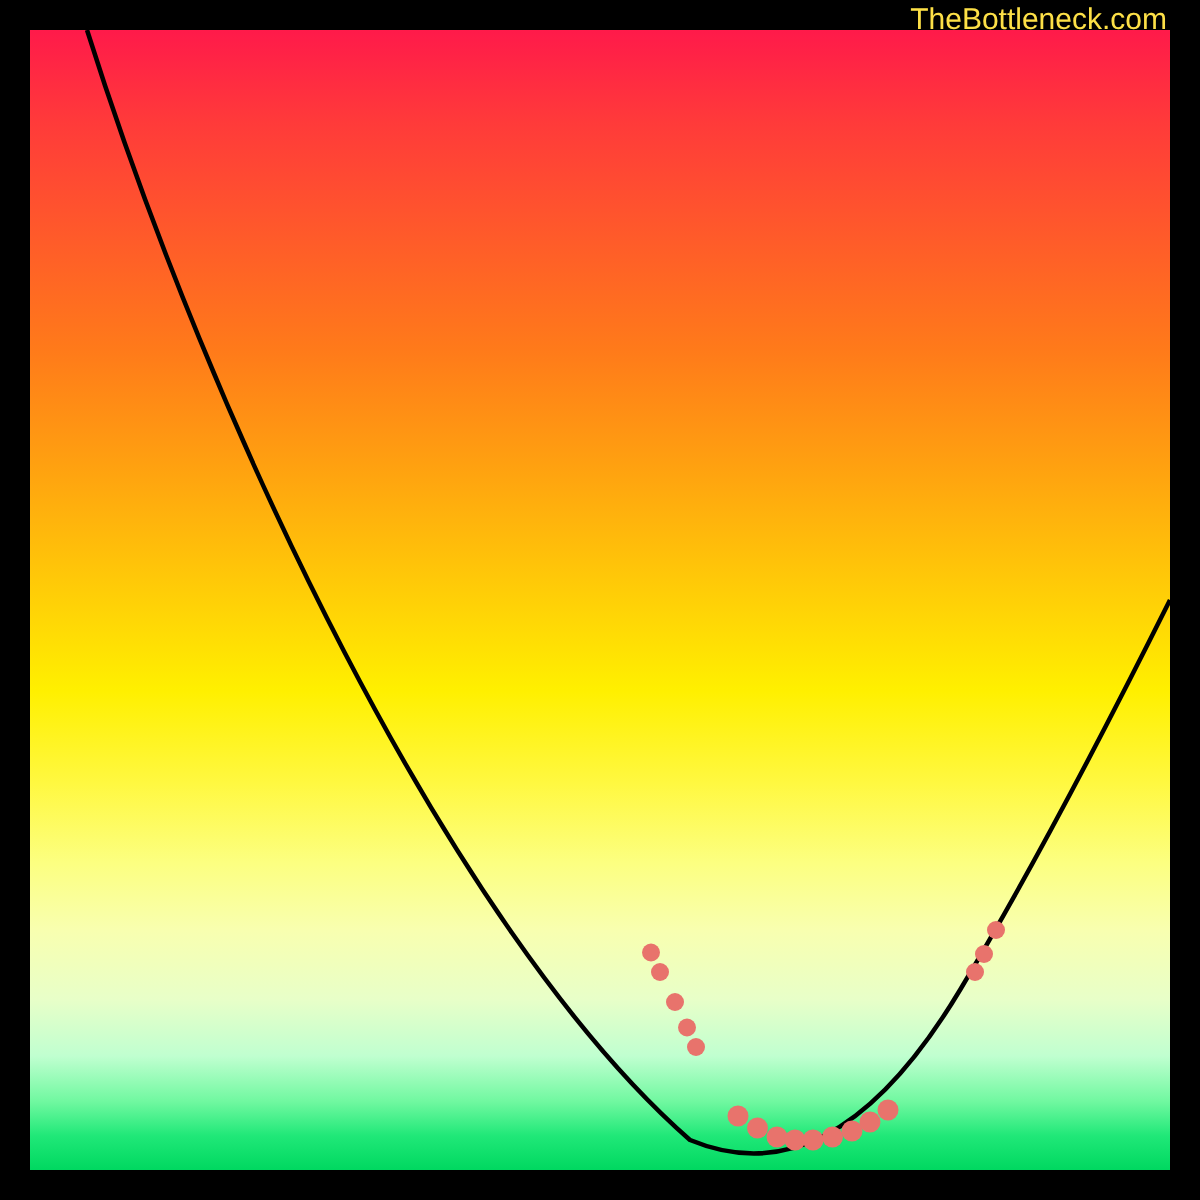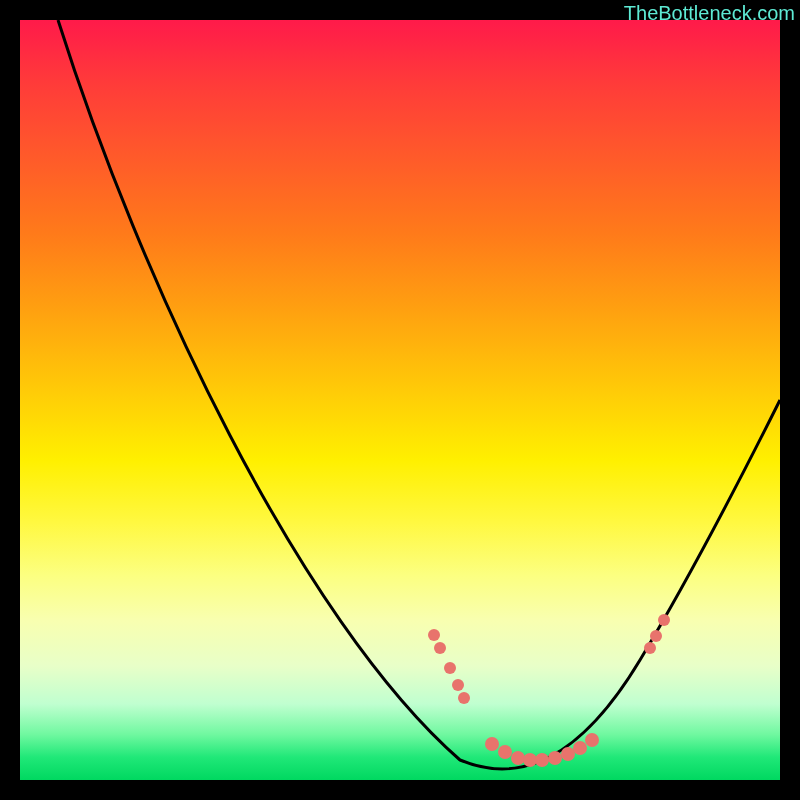--- a/index.html
+++ b/index.html
@@ -31,22 +31,22 @@
       #e8ffc8 85%,
       #c0ffd0 90%,
       #70f8a0 94%,
       #20e878 97%,
       #00d860 100%
     );
   }
   .attribution {
     position: absolute;
     top: 2px;
-    right: 5px;
-    color: #5eead4;
+    right: 22px;
+    color: #fde047;
     font-family: Arial, Helvetica, sans-serif;
     font-size: 20px;
     font-weight: 500;
     z-index: 10;
   }
   svg.curve {
     position: absolute;
     left: 20px;
     top: 20px;
     width: 760px;

